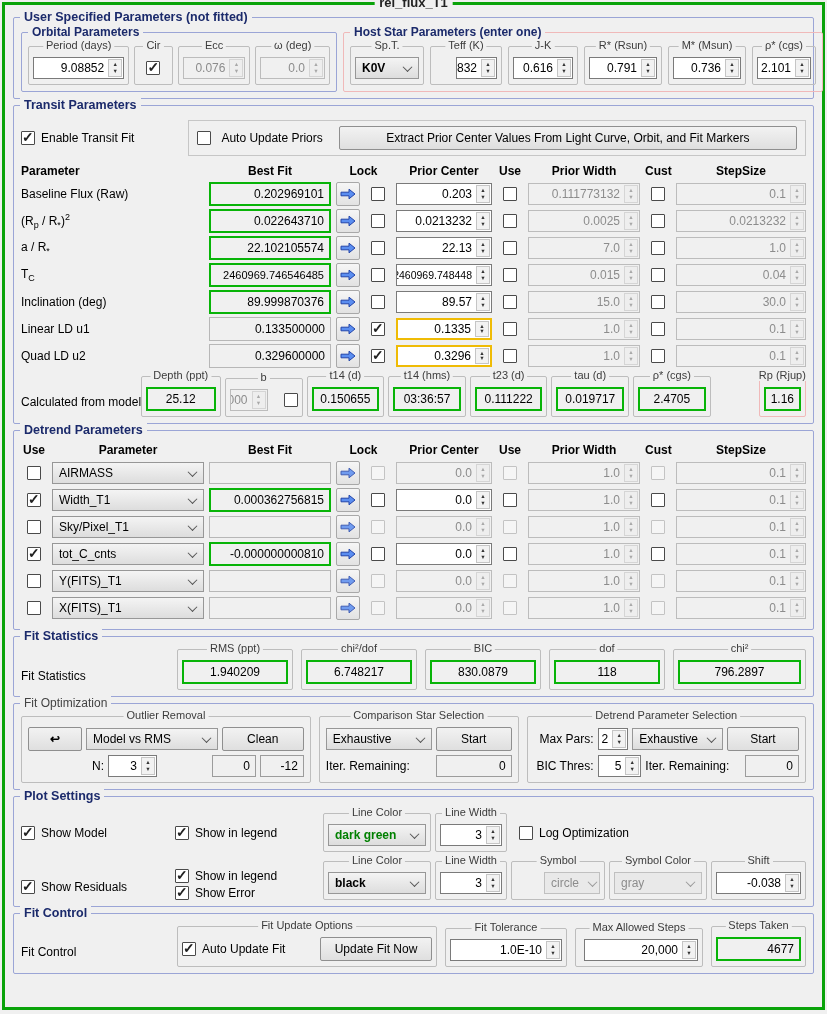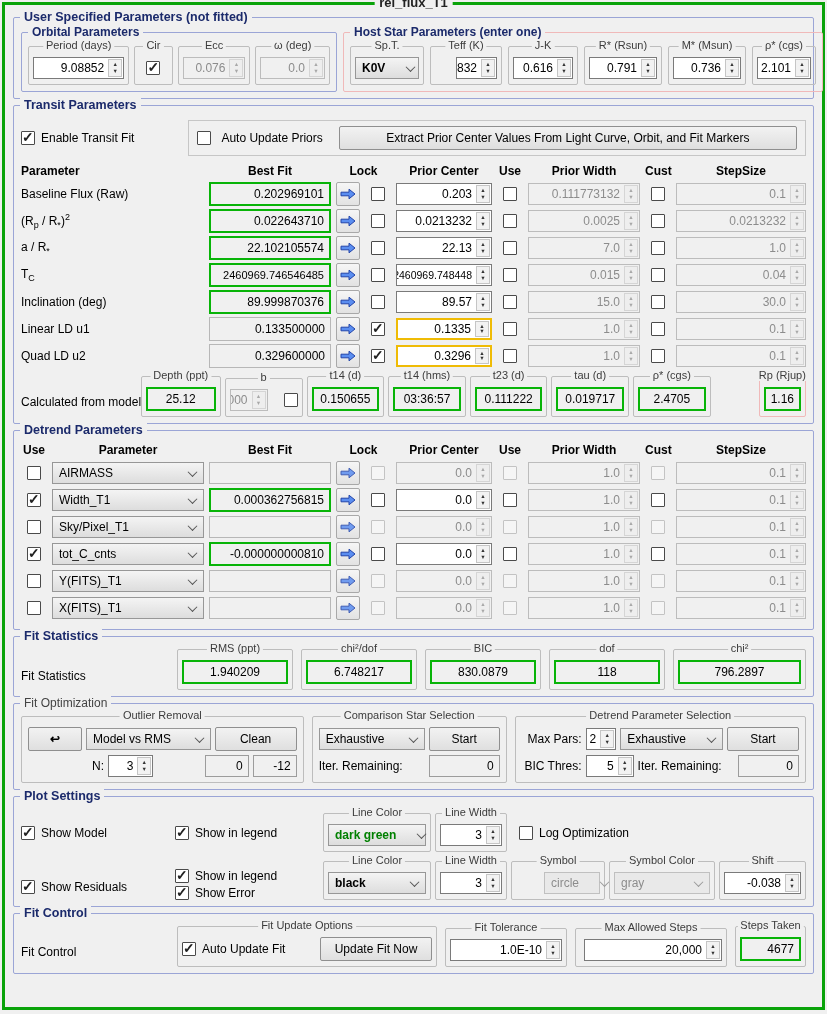--- a/index.html
+++ b/index.html
@@ -39,21 +39,21 @@
   .vgr { height:22px; border:1px solid #b7b7b7; background:#f0f0f0; display:flex; align-items:center; justify-content:flex-end; padding:9px 5px; }
   .cell { height:22px; border:1px solid #9c9c9c; background:#f0f0f0; display:flex; align-items:center; justify-content:flex-end; padding:0 5px; }
 
   
   .cb { width:14px; height:14px; min-width:14px; background:#fff; border:1px solid #4a4a4a; border-radius:1px; position:relative; display:inline-block; cursor:default; }
   .cb.checked::after { content:"✓"; position:absolute; left:0px; top:-3px; font-size:14px; font-weight:bold; color:#222; }
   .cb.dis { border-color:#c3c3c3; background:#f5f5f5; }
   .cblab { white-space:nowrap; }
 
   
-  .dd { display:flex; align-items:center; justify-content:space-between; gap:22px; height:22px; padding:0 7px 0 6px; border:1px solid #979797; background:linear-gradient(#f4f4f4,#dddddd); white-space:nowrap; cursor:default; }
+  .dd { display:flex; align-items:center; justify-content:space-between; gap:10px; height:22px; padding:0 7px 0 6px; border:1px solid #979797; background:linear-gradient(#f4f4f4,#dddddd); white-space:nowrap; cursor:default; }
   .dd.dis { color:#8c8c8c; background:#e9e9e9; border-color:#c0c0c0; }
   .chev { width:7px; height:7px; border-right:1.6px solid #555; border-bottom:1.6px solid #555; transform:rotate(45deg) translate(-1px,-1px); flex:none; }
   .dd.dis .chev { border-color:#9a9a9a; }
 
   
   .btn { height:24px; display:flex; align-items:center; justify-content:center; padding:0 10px; background:linear-gradient(#f2f2f2,#dfdfdf); border:1px solid #8f8f8f; border-radius:2px; font-size:12px; white-space:nowrap; cursor:default; }
   .abtn { width:24px; height:24px; min-width:24px; display:flex; align-items:center; justify-content:center; background:linear-gradient(#f6f6f6,#e2e2e2); border:1px solid #a8a8a8; border-radius:2px; cursor:default; }
   .abtn.dim svg { opacity:.85; }
 
   
@@ -835,21 +835,21 @@
             <span class="sbs"></span>
           </div>
       </div>
       <div class="fg" style="width:94px;padding-left:32px;">
         <div class="ft">Symbol</div>
         <div class="dd dis">
             <span class="ddv">circle</span>
             <span class="chev"></span>
           </div>
       </div>
-      <div class="fg" style="width:106px;">
+      <div class="fg" style="width:98px;">
         <div class="ft">Symbol Color</div>
         <div class="dd dis">
             <span class="ddv">gray</span>
             <span class="chev"></span>
           </div>
       </div>
       <div class="fg" style="flex:1;">
         <div class="ft">Shift</div>
         <div class="spin">
             <span class="sv">-0.038</span>
@@ -871,21 +871,21 @@
           <div class="btn" style="width:112px;">Update Fit Now</div>
         </div>
       </div>
       <div class="fg" style="width:122px;">
         <div class="ft">Fit Tolerance</div>
         <div class="spin">
             <span class="sv">1.0E-10</span>
             <span class="sbs"></span>
           </div>
       </div>
-      <div class="fg" style="width:152px;padding-left:8px;">
+      <div class="fg" style="width:128px;padding-left:8px;">
         <div class="ft">Max Allowed Steps</div>
         <div class="spin">
             <span class="sv">20,000</span>
             <span class="sbs"></span>
           </div>
       </div>
       <div class="fg" style="flex:1;">
         <div class="ft">Steps Taken</div>
         <div class="vg">4677</div>
       </div>

